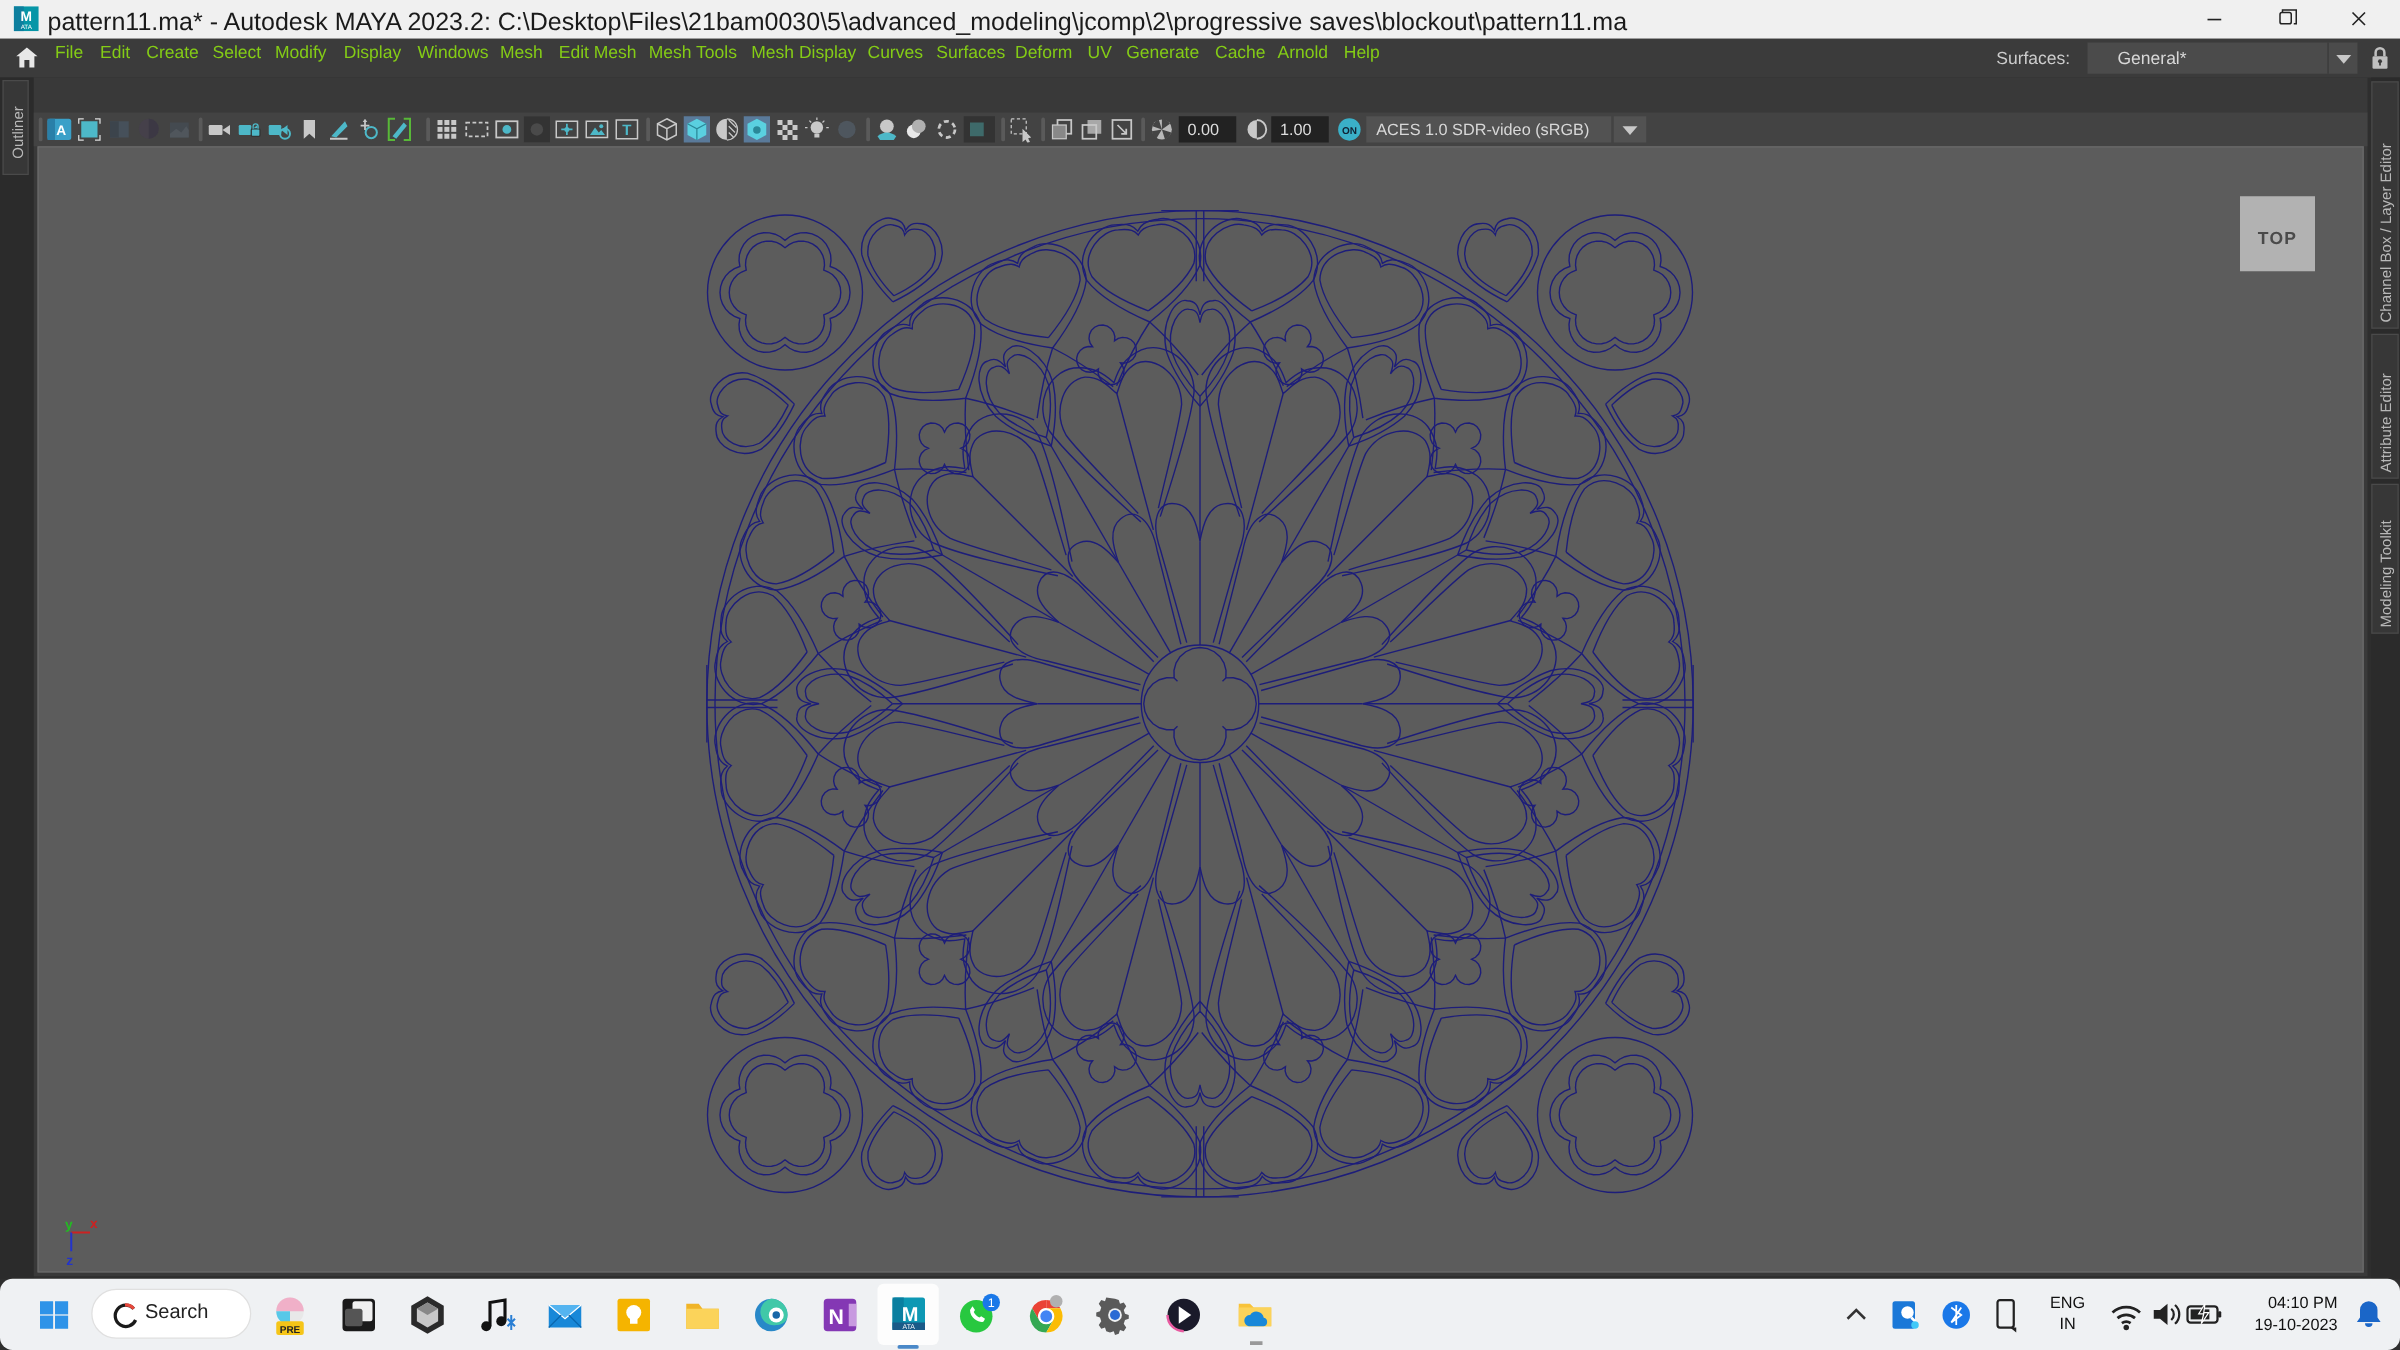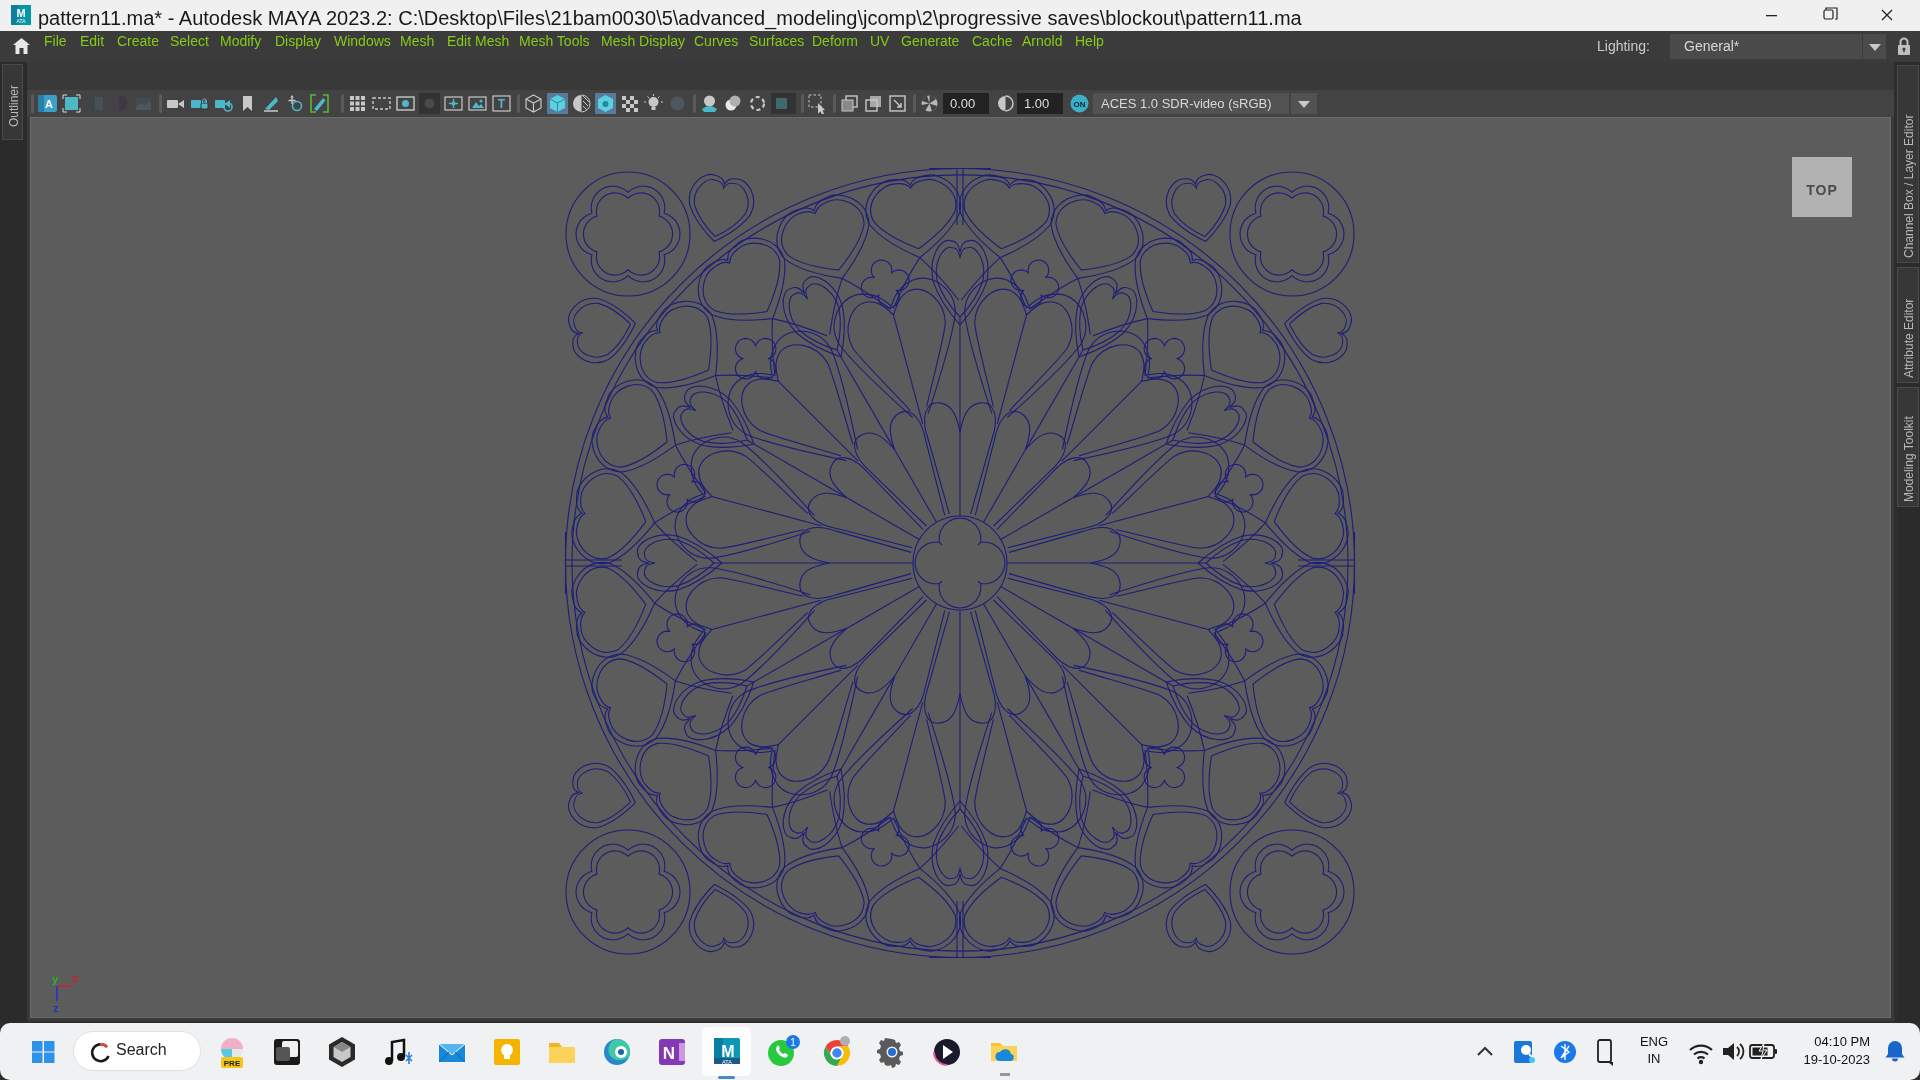--- a/index.html
+++ b/index.html
@@ -4,21 +4,21 @@
 <style>
 * { margin:0; padding:0; box-sizing:border-box; }
 html,body { width:1920px; height:1080px; overflow:hidden; font-family:"Liberation Sans", sans-serif; }
 #root { position:relative; width:1920px; height:1080px; background:#2e2e2e; }
 #titlebar { position:absolute; left:0; top:0; width:1920px; height:31px; background:#f0f0f0; }
 #titlebar .ttext { position:absolute; left:38px; top:7px; font-size:20px; color:#1a1a1a; white-space:nowrap; }
 .winbtn { position:absolute; top:0; width:46px; height:31px; }
 #menubar { position:absolute; left:0; top:31px; width:1920px; height:31px; background:#3b3b3b; }
 .mitem { position:absolute; top:2px; font-size:14px; color:#84cc16; white-space:nowrap; }
 #wslabel { position:absolute; top:7px; left:1597px; font-size:14px; color:#cccccc; }
-#wsfield { position:absolute; top:3px; left:1670px; width:192px; height:25px; background:#4b4b4b; color:#d8d8d8; font-size:14px; line-height:25px; padding-left:14px; }
+#wsfield { position:absolute; top:3px; left:1670px; width:192px; height:25px; background:#4b4b4b; color:#d8d8d8; font-size:14px; line-height:25px; padding-left:24px; }
 #wsarrow { position:absolute; top:3px; left:1862px; width:24px; height:25px; background:#4b4b4b; border-left:1px solid #3b3b3b; }
 #wsarrow:after { content:""; position:absolute; left:6px; top:10px; border-left:6px solid transparent; border-right:6px solid transparent; border-top:7px solid #c8c8c8; }
 #leftstrip { position:absolute; left:0; top:62px; width:27px; height:961px; background:#2b2b2b; }
 .vtab { position:absolute; background:#373737; border:1px solid #4a4a4a; color:#b8b8b8; font-size:12px; }
 .vtab span { position:absolute; transform:rotate(-90deg); transform-origin:left top; white-space:nowrap; }
 #rightstrip { position:absolute; left:1897px; top:62px; width:23px; height:961px; background:#2b2b2b; }
 #panel { position:absolute; left:27px; top:62px; width:1867px; height:959px; background:#393939; }
 #pmenus { position:absolute; left:0px; top:0px; width:100%; height:28px; background:#3d3d3d; }
 .pm { position:absolute; top:5px; font-size:14px; color:#e0e0e0; }
 #ptools { position:absolute; left:0px; top:28px; width:100%; height:27px; background:#434343; }
@@ -67,21 +67,21 @@
       <div class="mitem" style="left:519px">Mesh Tools</div>
       <div class="mitem" style="left:601px">Mesh Display</div>
       <div class="mitem" style="left:694px">Curves</div>
       <div class="mitem" style="left:749px">Surfaces</div>
       <div class="mitem" style="left:812px">Deform</div>
       <div class="mitem" style="left:870px">UV</div>
       <div class="mitem" style="left:901px">Generate</div>
       <div class="mitem" style="left:972px">Cache</div>
       <div class="mitem" style="left:1022px">Arnold</div>
       <div class="mitem" style="left:1075px">Help</div>
-    <div id="wslabel">Lighting:</div>
+    <div id="wslabel">Surfaces:</div>
     <div id="wsfield">General*</div>
     <div id="wsarrow"></div>
     <svg style="position:absolute;left:1896px;top:5px" width="16" height="21" viewBox="0 0 16 21">
         <rect x="2" y="9" width="12" height="10" rx="1" fill="#c0c0c0"></rect>
         <path d="M4.5 9 V6 a3.5 3.5 0 0 1 7 0 V9" fill="none" stroke="#c0c0c0" stroke-width="2"></path>
         <circle cx="8" cy="13" r="1.6" fill="#3b3b3b"></circle>
         <rect x="7.3" y="13" width="1.4" height="3.4" fill="#3b3b3b"></rect>
       </svg>
   </div>
   <div id="leftstrip">

